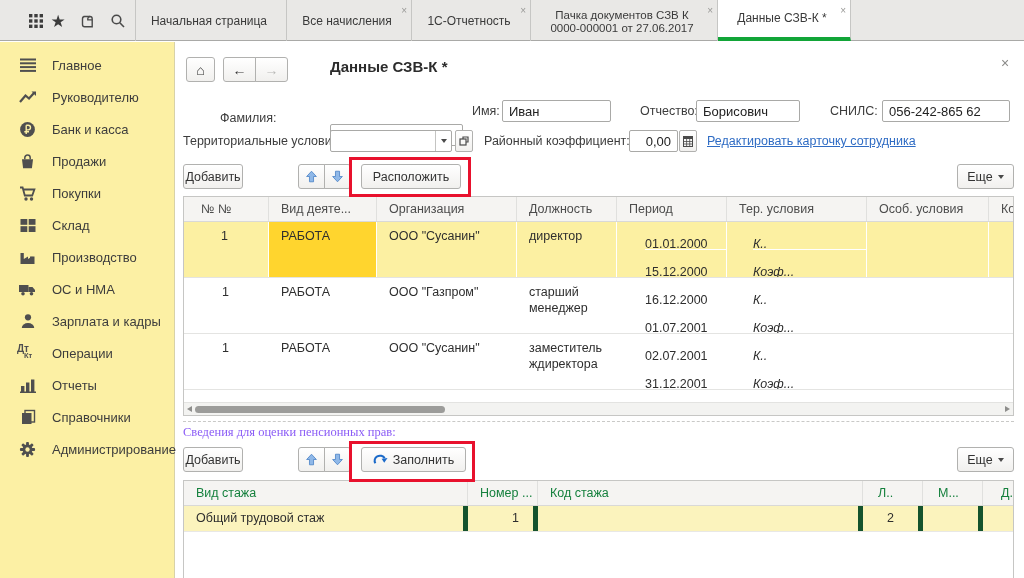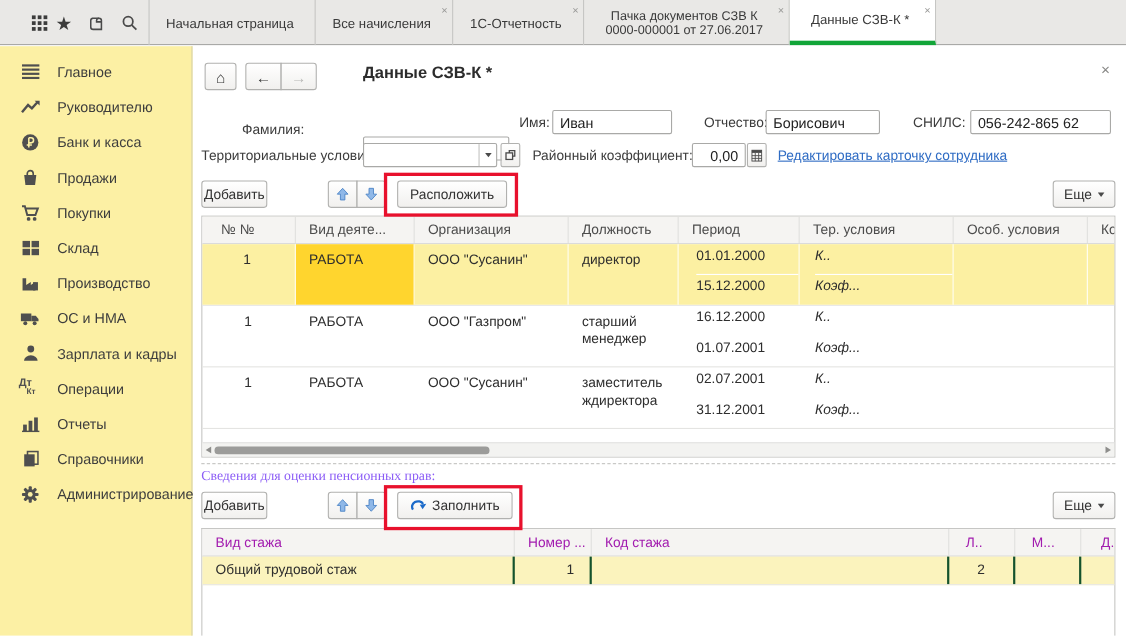--- a/index.html
+++ b/index.html
@@ -50,21 +50,21 @@
             border:1px solid #c6c6c4; background:#fff; }
   .t1grid { display:grid; grid-template-columns:85px 108px 140px 100px 110px 140px 122px 1fr; }
   #t1head { height:25px; background:#f5f4f2; border-bottom:1px solid #d9d9d7; }
   .h { font-size:12.5px; color:#4c4c4c; padding:5px 0 0 12px; border-right:1px solid #e0e0de;
        white-space:nowrap; overflow:hidden; cursor:pointer; }
   .h:first-child { padding-left:17px; }
   .trow { position:absolute; left:0; width:829px; height:56px; border-bottom:1px solid #e4e4e2; cursor:pointer; }
   .c { font-size:12.5px; color:#2e2e2e; padding:6px 2px 0 12px; line-height:16px; overflow:hidden; }
   .c.num { text-align:right; padding:6px 40px 0 0; }
   .c.twohalf { padding:0 0 0 16px; }
-  .half { height:28px; padding-top:2px; line-height:16px; }
+  .half { height:28px; padding-top:14px; line-height:16px;margin-left:12px; }
   .ter .half { font-style:italic; }
   .sel .c { background:#fcf0a2; border-right:1px solid #fff; }
   .sel .half:first-child { border-bottom:1px solid #fff; }
   .sel .c.activecell { background:#ffd52e; }
 
   #t1scroll { position:absolute; left:0; right:0; bottom:0; height:13px; background:#f3f3f1;
               border-top:1px solid #e3e3e1; cursor:pointer; }
   #t1thumb { position:absolute; left:11px; top:3px; width:250px; height:7px;
              background:#9c9c9a; border-radius:4px; cursor:grab; }
   .scrollarrow { position:absolute; top:3px; width:0; height:0; border-top:3.5px solid transparent;
@@ -74,25 +74,25 @@
 
   #dashsep { position:absolute; left:183px; top:421px; width:831px; height:0;
              border-top:1px dashed #c9c9c7; }
   #pensiontitle { position:absolute; left:183px; top:425px; font-size:12.5px; color:#8b5cf6;font-family:Liberation Serif, serif; }
 
   
   #table2 { position:absolute; left:183px; top:480px; width:831px; height:98px;
             border:1px solid #c6c6c4; border-bottom:none; background:#fff; }
   .t2grid { display:grid; grid-template-columns:284px 70px 325px 60px 60px 1fr; }
   #t2head { height:25px; background:#f5f4f2; border-bottom:1px solid #d9d9d7; }
-  .h2 { font-size:12.5px; color:#a21caf; padding:5px 0 0 12px; border-right:1px solid #e0e0de;
+  .h2 { font-size:12.5px; color:#15803d; padding:5px 0 0 12px; border-right:1px solid #e0e0de;
         white-space:nowrap; overflow:hidden; cursor:pointer; }
   #t2row { position:absolute; left:0; top:25px; width:829px; height:26px;
            background:#fbf3bd; border-bottom:1px solid #e8e8e6; cursor:pointer; }
-  .c2 { font-size:12.5px; color:#2e2e2e; padding:5px 0 0 12px; border-right:2px solid #14532d; }
+  .c2 { font-size:12.5px; color:#2e2e2e; padding:5px 0 0 12px; border-right:5px solid #14532d; }
   .c2.rt { text-align:right; padding-right:14px; }
   .c2.ct { text-align:center; padding-left:0; }
 
   .redbox { position:absolute; border:3px solid #e8112d; pointer-events:none; }
 
   svg { display:block; }
 </style>
 </head>
 <body>
 

